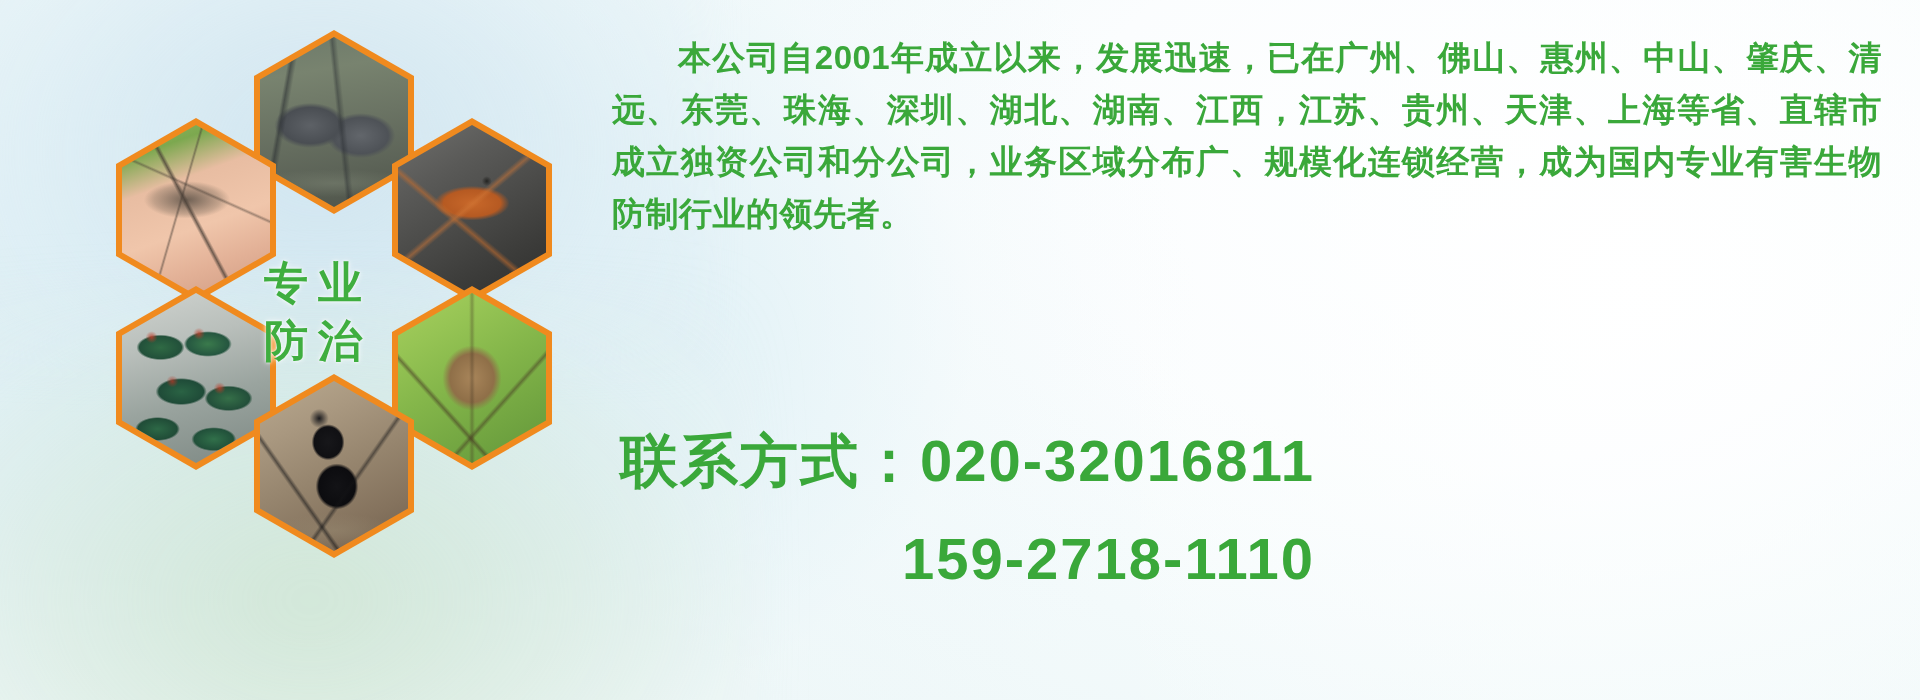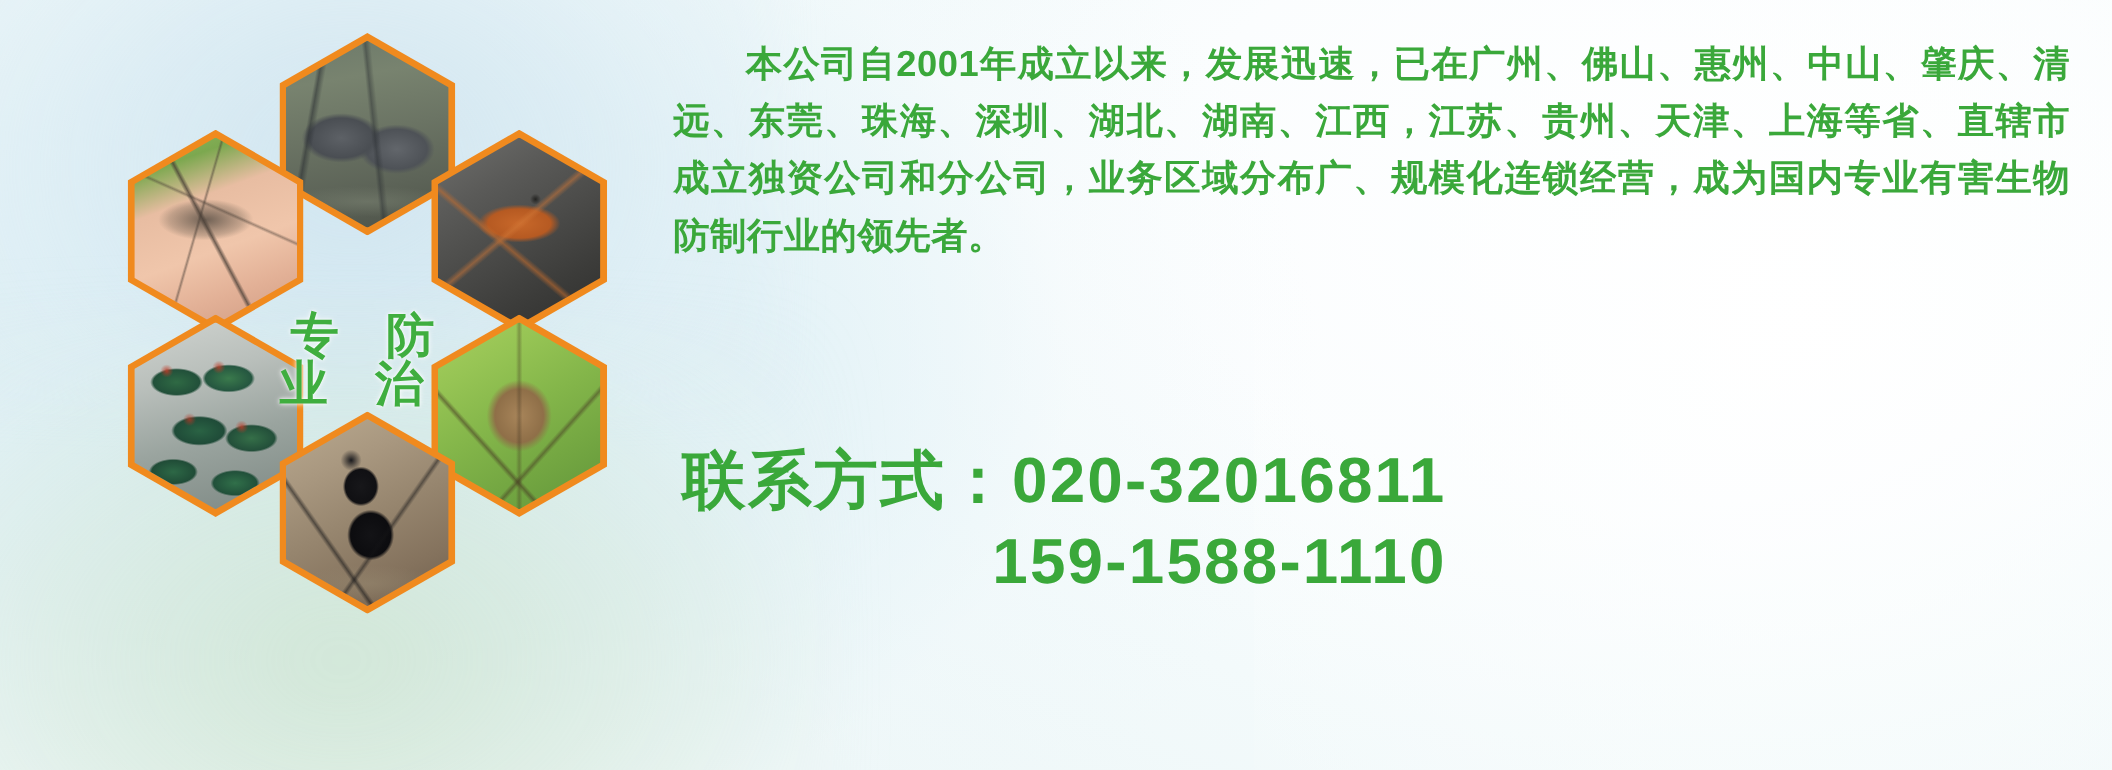--- a/index.html
+++ b/index.html
@@ -67,24 +67,24 @@
   
   #hex-mosquito  { left:30px;  top:110px; }
   #hex-rat       { left:168px; top:22px;  }
   #hex-roach     { left:306px; top:110px; }
   #hex-fly       { left:30px;  top:278px; }
   #hex-ant       { left:168px; top:366px; }
   #hex-stinkbug  { left:306px; top:278px; }
 
   
   #hex-label {
-    position:absolute; left:168px; top:180px;
+    position:absolute; left:168px; top:212px;
     width:160px; height:184px;
-    display:flex; flex-direction:row;
-    align-items:flex-end; justify-content:center;
+    display:flex; flex-direction:column;
+    align-items:flex-start; justify-content:center;
     gap:14px;
     z-index:5;
   }
   #hex-label .word {
     color:#3fae3f;
     font-size:44px;
     font-weight:bold;
     letter-spacing:10px;
     text-indent:10px;
     line-height:1;
@@ -195,20 +195,21 @@
   #contact-block {
     position:absolute;
     left:620px; top:400px;
     width:1200px;
   }
   .contact-line {
     color:#3aa83a;
     font-weight:bold;
     line-height:1.28;
     white-space:nowrap;
+    margin-top:24px;
   }
   #contact-line-1 { font-size:58px; letter-spacing:2px; }
   #contact-line-2 { font-size:58px; letter-spacing:2px; padding-left:282px; }
 </style>
 </head>
 <body>
 
 <div id="banner">
 
   <div id="wash-top"></div>
@@ -258,16 +259,16 @@
       <span class="word">防治</span>
     </div>
   </div>
 
   <div id="copy">
     <p id="intro-paragraph">本公司自2001年成立以来，发展迅速，已在广州、佛山、惠州、中山、肇庆、清远、东莞、珠海、深圳、湖北、湖南、江西，江苏、贵州、天津、上海等省、直辖市成立独资公司和分公司，业务区域分布广、规模化连锁经营，成为国内专业有害生物防制行业的领先者。</p>
   </div>
 
   <div id="contact-block">
     <div class="contact-line" id="contact-line-1">联系方式：020-32016811</div>
-    <div class="contact-line" id="contact-line-2">159-1588-1110</div>
+    <div class="contact-line" id="contact-line-2">159-2718-1110</div>
   </div>
 
 </div>
 
 </body></html>

